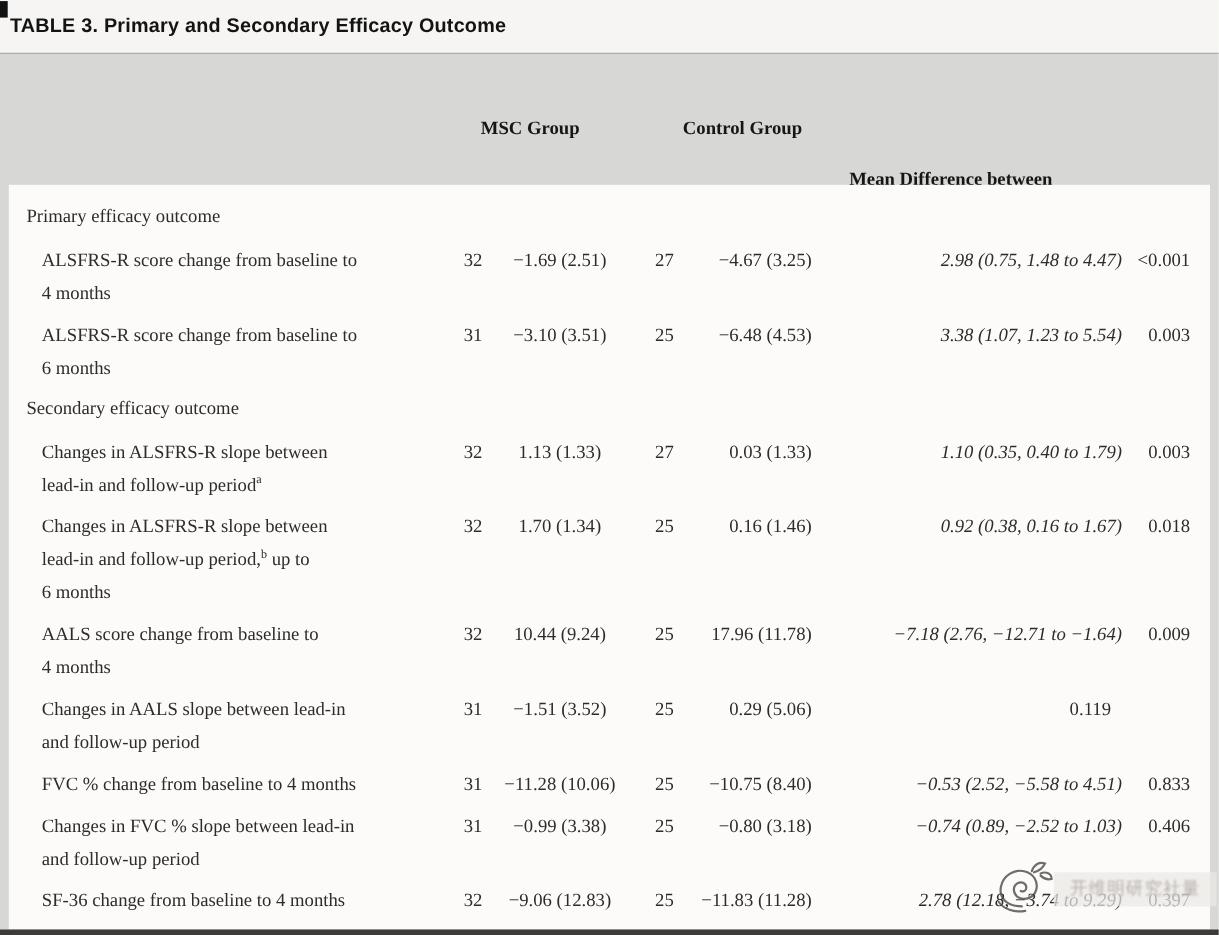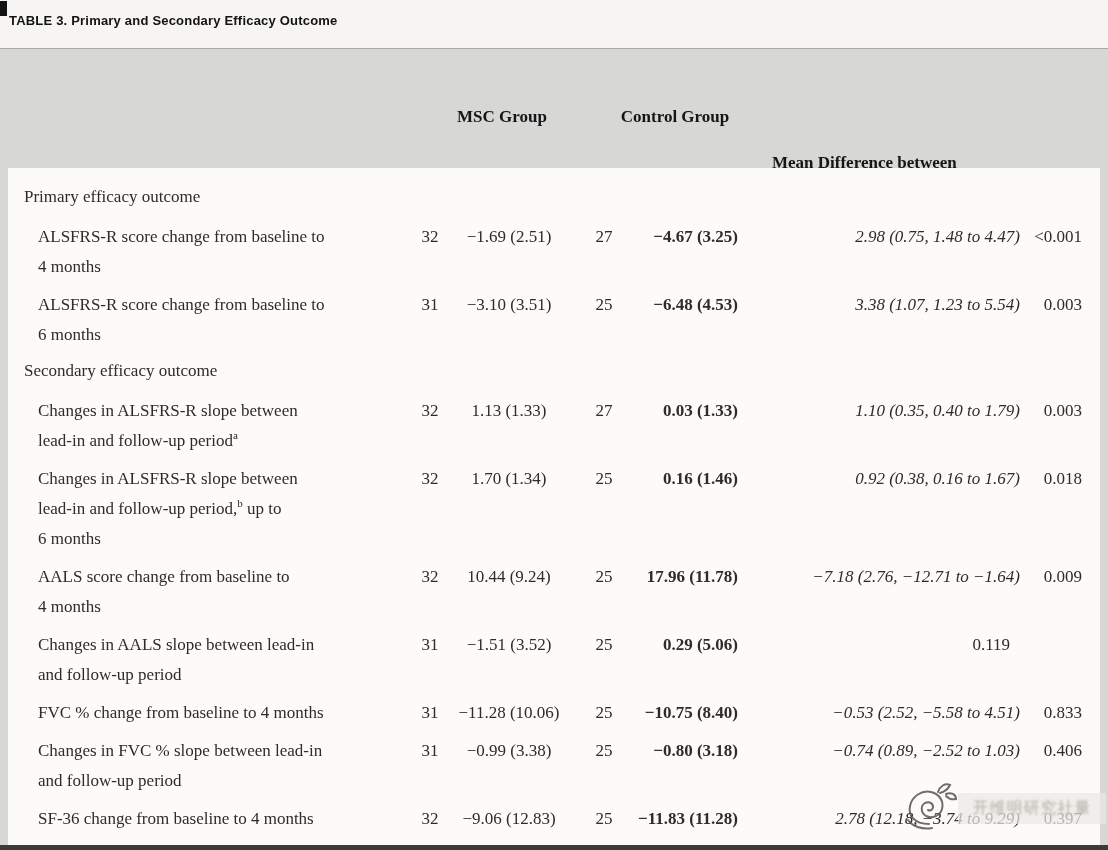--- a/index.html
+++ b/index.html
@@ -10,33 +10,33 @@
     color:#2e2c2b;
     overflow:hidden;
   }
   .page{position:relative;width:1108px;height:850px;overflow:hidden;}
 
   .corner-mark{position:absolute;left:0;top:1px;width:7px;height:15px;background:#121212;}
 
   .table-title{
     position:absolute;left:9px;top:13px;
     font-family:"Liberation Sans","DejaVu Sans",sans-serif;
-    font-weight:bold;font-size:13px;color:#131313;letter-spacing:.2px;
+    font-weight:bold;font-size:18px;color:#131313;letter-spacing:.2px;
   }
 
   
   .band{
     position:absolute;left:0;top:48px;width:1108px;height:802px;
     background:#d7d7d5;border-top:1px solid #a9a9a7;
   }
 
   .band-abs{
     position:absolute;font-weight:bold;font-size:17px;color:#161616;line-height:20px;
   }
-  .hdr-msc-group{left:432px;top:58px;width:140px;text-align:center;}
+  .hdr-msc-group{left:412px;top:58px;width:140px;text-align:center;}
   .hdr-control-group{left:600px;top:58px;width:150px;text-align:center;}
   .hdr-outcomes{left:16px;top:128px;}
   .hdr-n1{left:400px;top:128px;width:44px;text-align:center;}
   .hdr-m1{left:444px;top:128px;width:120px;text-align:center;}
   .hdr-n2{left:564px;top:128px;width:64px;text-align:center;}
   .hdr-m2{left:628px;top:128px;width:118px;text-align:center;}
   .hdr-diff{left:772px;top:100px;white-space:pre-line;line-height:28px;}
   .hdr-p{left:1018px;top:128px;width:40px;text-align:center;font-style:italic;font-size:18px;}
 
   
@@ -47,21 +47,21 @@
 
   .row{display:grid;grid-template-columns:400px 44px 120px 64px 118px 274px 72px;align-items:start;}
   .row.section{margin:0 0 12px 0;}
   .row.data{margin:0 0 8px 0;}
   .cell{font-size:17px;line-height:30px;}
   .row.section .label{padding-left:16px;line-height:26px;}
   .row.data .label{padding-left:30px;padding-right:8px;white-space:pre-line;}
   .center{text-align:center;}
   .num{white-space:nowrap;}
   .m1{text-align:center;padding-right:6px;}
-  .m2{text-align:right;padding-right:16px;font-weight:bold;}
+  .m2{text-align:right;padding-right:16px;}
   .diff{text-align:right;padding-right:8px;font-style:italic;}
   .pcol{text-align:right;padding-right:18px;}
   sup{font-size:11px;line-height:0;}
 
   .bottom-bar{position:absolute;left:0;bottom:0;width:1108px;height:5px;background:#3d3b3a;}
 
   
   .watermark{position:absolute;left:900px;top:778px;width:208px;height:58px;pointer-events:none;}
   .wm-doodle{position:absolute;left:2px;top:2px;opacity:.8;}
   .wm-box{

